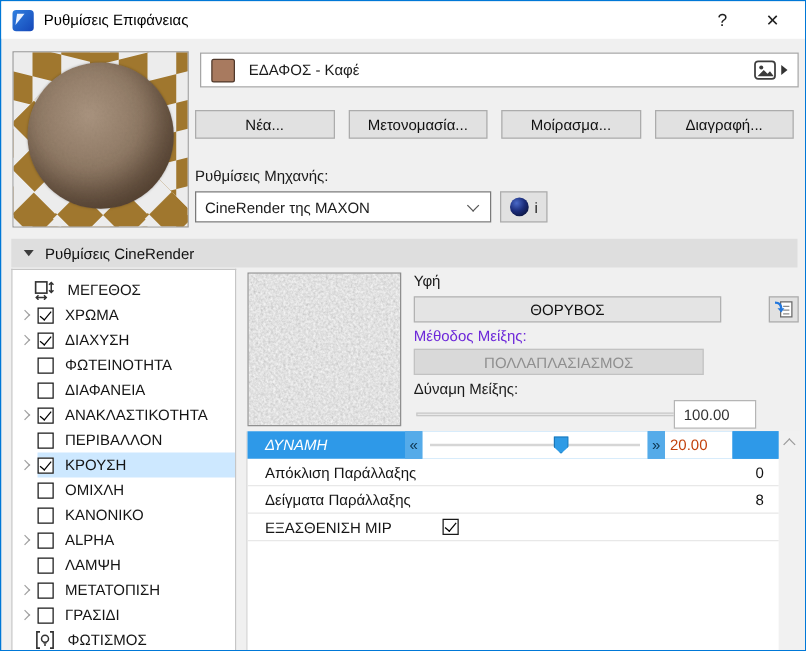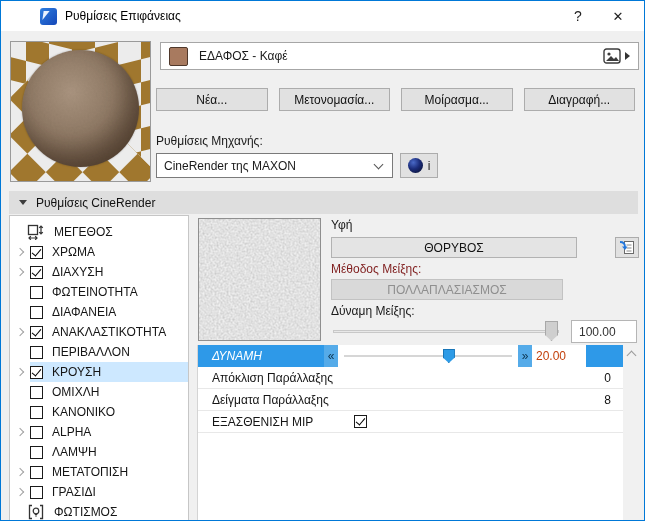--- a/index.html
+++ b/index.html
@@ -4,21 +4,21 @@
 <style>
   * { margin:0; padding:0; box-sizing:border-box; }
   html,body { width:645px; height:521px; }
   body { font-family:"Liberation Sans", sans-serif; font-size:12px; color:#1a1a1a; }
 
   .window { position:relative; width:645px; height:521px; background:#f0f0f0;
             border:1px solid #0078d7; overflow:hidden; }
 
   
   .titlebar { position:absolute; left:0; top:0; width:100%; height:30px; background:#ffffff;
-              display:flex; align-items:center;padding-left:30px; }
+              display:flex; align-items:center; }
   .app-icon { width:17px; height:17px; margin-left:9px; border-radius:3px;
               background:linear-gradient(135deg,#2f7fe0,#1547b8); position:relative; }
   .app-icon:before { content:""; position:absolute; left:3px; top:3px;
               border-left:6px solid #eaf2ff; border-right:2px solid transparent;
               border-bottom:9px solid transparent; border-top:0;
               transform:skewX(-8deg); }
   .title-text { margin-left:8px; font-size:12px; color:#000; }
   .tb-btn { width:40px; height:30px; display:flex; align-items:center; justify-content:center;
             color:#222; font-size:14px; cursor:default; }
   .tb-spacer { flex:1; }
@@ -88,35 +88,35 @@
   .cbx.on:before { content:""; position:absolute; left:3px; top:0px; width:4px; height:8px;
          border-right:1.8px solid #000; border-bottom:1.8px solid #000; transform:rotate(40deg); }
   .ch-ico { width:18px; height:16px; z-index:1; flex:0 0 18px; margin-left:-3px; }
   .ch-lbl { margin-left:9px; z-index:1; white-space:nowrap; color:#151515; }
 
   
   .tex-preview { position:absolute; left:197px; top:217px; width:123px; height:123px;
                  border:1px solid #8f8f8f; background:#e9e9e9; }
   .tex-preview svg { display:block; width:100%; height:100%; }
   .lbl { position:absolute; color:#1a1a1a; }
-  .lbl.dis { color:#7f1d1d; }
+  .lbl.dis { color:#6d28d9; }
   .wide-btn { position:absolute; display:flex; align-items:center; justify-content:center; }
   .noise-btn { left:330px; top:236px; width:246px; height:21px; background:#e4e4e4;
                border:1px solid #b2b2b2; color:#111; }
   .load-btn { position:absolute; left:614px; top:236px; width:24px; height:21px; background:#e1e1e1;
               border:1px solid #acacac; display:flex; align-items:center; justify-content:center; }
   .mix-btn { left:330px; top:278px; width:232px; height:21px; background:#d9d9d9;
              border:1px solid #c2c2c2; color:#8f8f8f; }
 
   .strength-track { position:absolute; left:332px; top:329px; width:226px; height:3px;
                     background:#e8e8e8; border:1px solid #c8c8c8; }
   .strength-thumb { position:absolute; left:544px; top:320px; width:13px; height:20px;
                     background:#cfcfcf; border:1px solid #a8a8a8;
                     clip-path:polygon(0 0,100% 0,100% 70%,50% 100%,0 70%); }
-  .strength-field { position:absolute; left:570px; top:319px; width:66px; height:23px;
+  .strength-field { position:absolute; left:538px; top:319px; width:66px; height:23px;
                     background:#fff; border:1px solid #b5b5b5; display:flex; align-items:center; }
   .strength-field span { margin-left:7px; color:#333; }
 
   
   .param-table { position:absolute; left:196px; top:344px; width:426px; height:177px;
                  background:#fff; border-left:1px solid #d4d4d4; }
   .p-row { height:22px; display:flex; align-items:center; border-bottom:1px solid #e8e8e8;
            position:relative; }
   .p-row .p-lbl { margin-left:14px; color:#151515; white-space:nowrap; }
   .p-row .p-val { position:absolute; right:12px; color:#111; }

